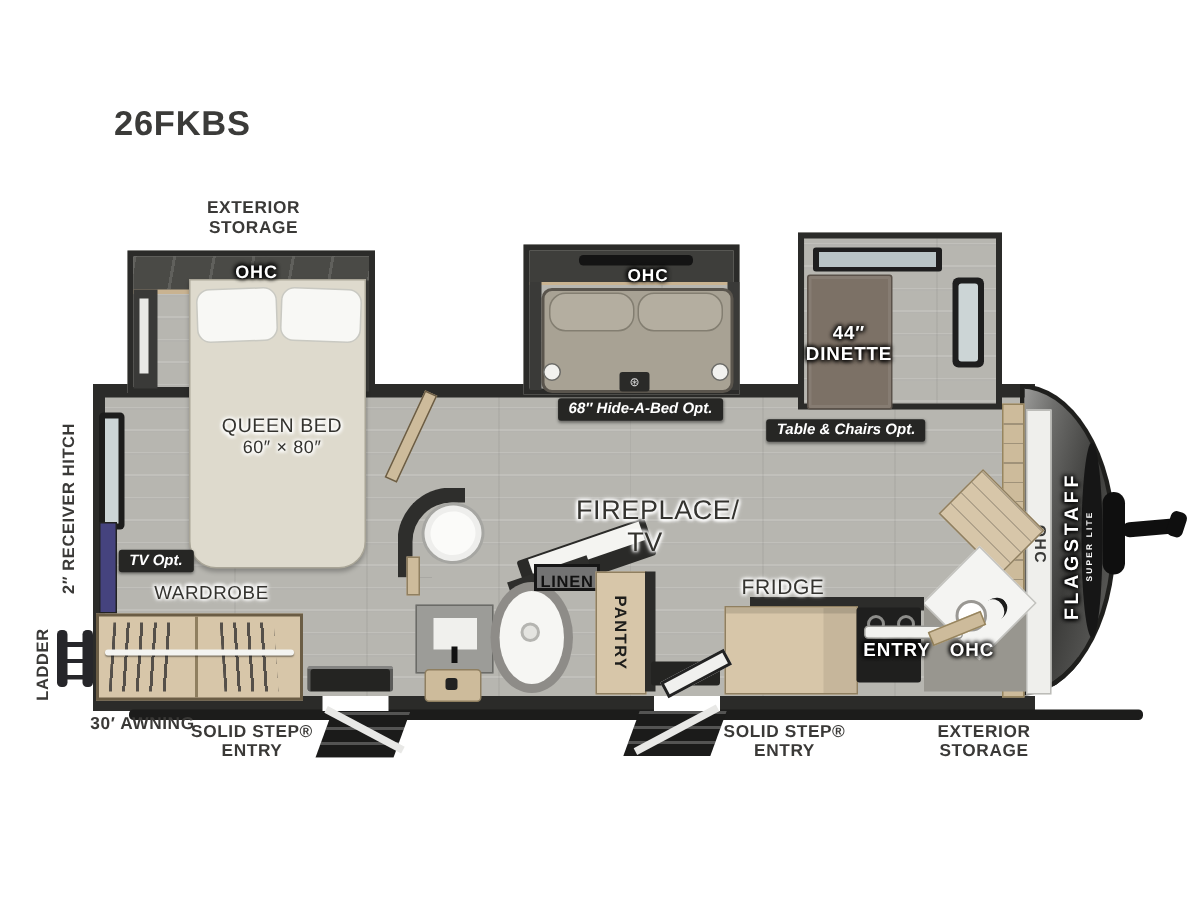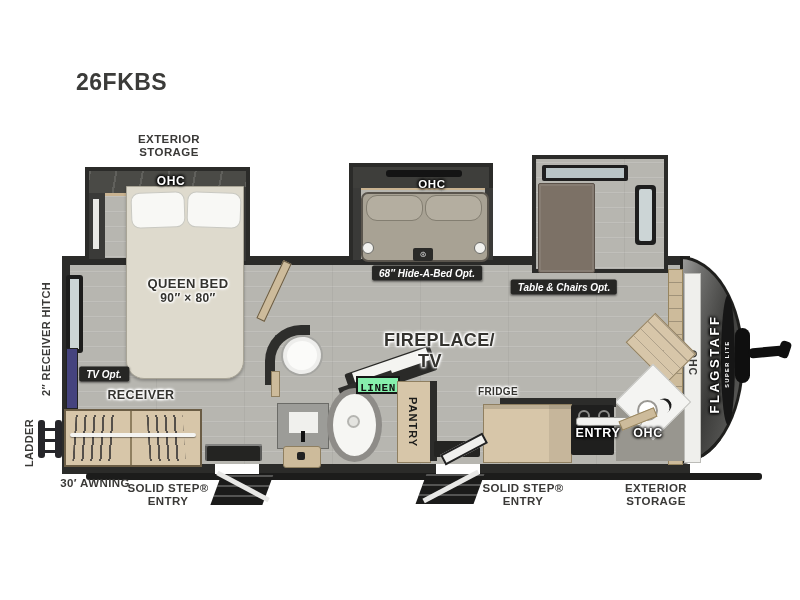--- a/index.html
+++ b/index.html
@@ -7,21 +7,21 @@
           font-family:"Liberation Sans",sans-serif;margin-top:29px;}
   .abs{position:absolute;}
   
   .floor{background-color:#b7b6b0;
     background-image:
       repeating-linear-gradient(90deg, rgba(0,0,0,.045) 0 1px, transparent 1px 88px),
       repeating-linear-gradient(0deg, rgba(255,255,255,.14) 0 2px, transparent 2px 15px),
       repeating-linear-gradient(0deg, rgba(0,0,0,.08) 0 1px, transparent 1px 15px);}
   .wall{background:#2b2b29;}
   
-  .lblD{color:#34332f;font-weight:bold;letter-spacing:.4px;
+  .lblD{color:#34332f;font-weight:normal;letter-spacing:.4px;
     text-shadow:-1px -1px 2px #fff,1px -1px 2px #fff,-1px 1px 2px #fff,1px 1px 2px #fff,0 0 4px #fff;}
   
   .lblW{color:#fff;font-weight:bold;letter-spacing:.6px;
     text-shadow:0 1px 3px rgba(0,0,0,.9),0 -1px 3px rgba(0,0,0,.9),1px 0 3px rgba(0,0,0,.9),-1px 0 3px rgba(0,0,0,.9);}
   
   .lblP{color:#3a3937;font-weight:bold;letter-spacing:.4px;}
   .badge{background:#262624;color:#fff;font-style:italic;font-weight:bold;
     padding:2px 7px;border-radius:2px;white-space:nowrap;box-shadow:0 1px 2px rgba(0,0,0,.4);}
   .ctr{text-align:center;line-height:1.15;}
   .nowrap{white-space:nowrap;}
@@ -48,21 +48,21 @@
   <div class="abs" style="left:93px;top:170px;width:6px;height:50px;background:#e9e9e6;"></div>
   <div class="abs darkblk" style="left:229px;top:158px;width:17px;height:74px;"></div>
   <div class="abs" style="left:234px;top:166px;width:6px;height:52px;background:#e9e9e6;"></div>
 
   <div class="abs" style="left:126px;top:157px;width:116px;height:191px;background:#dedacd;border:1px solid #a9a597;
        border-radius:0 0 18px 18px;box-shadow:0 2px 3px rgba(0,0,0,.25);"></div>
   <div class="abs" style="left:131px;top:163px;width:52px;height:34px;background:#f8f8f5;border:1px solid #c9c9c2;border-radius:9px;transform:rotate(-2deg);"></div>
   <div class="abs" style="left:187px;top:163px;width:52px;height:34px;background:#f8f8f5;border:1px solid #c9c9c2;border-radius:9px;transform:rotate(2deg);"></div>
   <div class="abs ctr" style="left:118px;top:248px;width:140px;">
     <div class="lblD" style="font-size:13px;">QUEEN BED</div>
-    <div class="lblD" style="font-size:12px;">90″ × 80″</div>
+    <div class="lblD" style="font-size:12px;">60″ × 80″</div>
   </div>
   <div class="abs lblW ctr" style="left:146px;top:146px;width:50px;font-size:12px;">OHC</div>
   <div class="abs lblP ctr" style="left:127px;top:104px;width:84px;font-size:11.5px;">EXTERIOR STORAGE</div>
 
   <div class="abs" style="left:283px;top:233px;width:7px;height:62px;background:#cdbb9b;border:1px solid #6b5d45;
        transform:rotate(25deg);transform-origin:top center;"></div>
 
   <div class="abs floor" style="left:349px;top:134px;width:144px;height:100px;border:4px solid #2b2b29;box-sizing:border-box;"></div>
   <div class="abs" style="left:353px;top:138px;width:136px;height:21px;background:#3e3e3b;border-bottom:2px solid #c9b391;"></div>
   <div class="abs" style="left:386px;top:141px;width:76px;height:7px;background:#141414;border-radius:3px;"></div>
@@ -78,20 +78,21 @@
   <div class="abs lblW ctr" style="left:407px;top:149px;width:50px;font-size:11.5px;">OHC</div>
   <div class="abs badge" style="left:427px;top:244px;transform:translate(-50%,-50%);font-size:10px;">68″ Hide-A-Bed Opt.</div>
 
   <div class="abs floor" style="left:532px;top:126px;width:136px;height:118px;border:4px solid #2b2b29;box-sizing:border-box;"></div>
   <div class="abs" style="left:542px;top:136px;width:86px;height:16px;background:#1e1e1e;border-radius:2px;"></div>
   <div class="abs" style="left:546px;top:139px;width:78px;height:10px;background:#b9c4c6;"></div>
   <div class="abs" style="left:635px;top:156px;width:21px;height:60px;background:#1e1e1e;border-radius:4px;"></div>
   <div class="abs" style="left:639px;top:160px;width:13px;height:52px;background:#ccd5d6;border-radius:2px;"></div>
   <div class="abs" style="left:538px;top:154px;width:55px;height:88px;background:#7c7166;border:1px solid #5b524a;border-radius:2px;
        box-shadow:inset 0 0 0 2px rgba(255,255,255,.08);"></div>
+  <div class="abs lblW ctr" style="left:529px;top:186px;width:74px;font-size:12.5px;">44″ DINETTE</div>
   <div class="abs badge" style="left:564px;top:258px;transform:translate(-50%,-50%);font-size:10px;">Table &amp; Chairs Opt.</div>
 
   <div class="abs" style="left:680px;top:227px;width:64px;height:208px;border:3px solid #1f1f1d;box-sizing:border-box;
        background:linear-gradient(105deg,#9a9a98 0%,#6e6e6c 20%,#3c3c3a 55%,#565654 82%,#8b8b89 100%);
        border-radius:0 64px 64px 0 / 0 104px 104px 0;"></div>
   <div class="abs" style="left:721px;top:266px;width:14px;height:130px;background:#161616;border-radius:7px/65px;"></div>
   <div class="abs lblW nowrap" style="left:714px;top:335px;transform:translate(-50%,-50%) rotate(-90deg);font-size:13px;letter-spacing:2.5px;">FLAGSTAFF</div>
   <div class="abs nowrap" style="left:727px;top:335px;transform:translate(-50%,-50%) rotate(-90deg);font-size:5.5px;letter-spacing:1.5px;color:#fff;font-weight:bold;">SUPER LITE</div>
   <div class="abs" style="left:735px;top:299px;width:15px;height:55px;background:#0f0f0f;border-radius:8px;"></div>
   <div class="abs" style="left:748px;top:318px;width:37px;height:10px;background:#0f0f0f;border-radius:5px;transform:rotate(-5deg);"></div>
@@ -108,21 +109,21 @@
   <div class="abs" style="left:626px;top:346px;width:52px;height:52px;background:#f4f4f2;border:1px solid #c2c2be;transform:rotate(45deg);"></div>
   <div class="abs" style="left:637px;top:371px;width:17px;height:17px;background:#fff;border:2px solid #9a9894;border-radius:50%;"></div>
   <div class="abs" style="left:654px;top:370px;width:15px;height:15px;border:0;border-right:3px solid #1c1c1c;border-radius:50%;transform:rotate(-35deg);"></div>
   <div class="abs" style="left:500px;top:369px;width:116px;height:9px;background:#2c2c2a;"></div>
   <div class="abs woodcab" style="left:483px;top:375px;width:87px;height:57px;box-shadow:inset -22px 0 0 rgba(0,0,0,.08), inset 0 4px 0 rgba(0,0,0,.12);"></div>
   <div class="abs" style="left:571px;top:376px;width:43px;height:50px;background:#1f1f1e;border-radius:2px;"></div>
   <div class="abs" style="left:578px;top:381px;width:8px;height:8px;border:2px solid #8d8d8a;border-radius:50%;"></div>
   <div class="abs" style="left:598px;top:381px;width:8px;height:8px;border:2px solid #8d8d8a;border-radius:50%;"></div>
   <div class="abs" style="left:576px;top:388px;width:64px;height:7px;background:#f2f2ef;border:1px solid #9a9a96;border-radius:3px;"></div>
   <div class="abs" style="left:619px;top:385px;width:36px;height:8px;background:#cdbb9b;border:1px solid #97855f;transform:rotate(-22deg);"></div>
-  <div class="abs lblD nowrap" style="left:498px;top:362px;transform:translate(-50%,-50%);font-size:10px;">FRIDGE</div>
+  <div class="abs lblD nowrap" style="left:522px;top:362px;transform:translate(-50%,-50%);font-size:14px;">FRIDGE</div>
   <div class="abs lblW nowrap" style="left:598px;top:404px;transform:translate(-50%,-50%);font-size:12.5px;">ENTRY</div>
   <div class="abs lblW nowrap" style="left:648px;top:404px;transform:translate(-50%,-50%);font-size:12.5px;">OHC</div>
 
   <div class="abs" style="left:346px;top:330px;width:90px;height:26px;background:#2a2a28;border-radius:2px;transform:rotate(-19deg);"></div>
   <div class="abs" style="left:352px;top:331px;width:78px;height:13px;background:#f4f4f1;transform:rotate(-19deg);"></div>
   <div class="abs lblD ctr" style="left:384px;top:301px;width:92px;font-size:18px;">FIREPLACE/ TV</div>
 
   <div class="abs" style="left:265px;top:296px;width:45px;height:60px;border-left:10px solid #2e2e2c;border-top:10px solid #2e2e2c;
        border-top-left-radius:36px;box-sizing:border-box;"></div>
   <div class="abs" style="left:271px;top:342px;width:9px;height:26px;background:#cdbb9b;border:1px solid #8f7f60;box-sizing:border-box;"></div>
@@ -130,38 +131,38 @@
        transform:rotate(-15deg);box-shadow:inset 0 0 0 4px rgba(0,0,0,.05);"></div>
   <div class="abs" style="left:277px;top:374px;width:50px;height:44px;background:#9c9c98;border:1px solid #6b6b67;"></div>
   <div class="abs" style="left:289px;top:383px;width:29px;height:21px;background:#f0f0ed;"></div>
   <div class="abs" style="left:301px;top:402px;width:4px;height:11px;background:#111;"></div>
   <div class="abs" style="left:283px;top:417px;width:36px;height:20px;background:#cdbb9b;border:1px solid #8f7f60;border-radius:3px;"></div>
   <div class="abs" style="left:297px;top:423px;width:8px;height:8px;background:#222;border-radius:2px;"></div>
   <div class="abs" style="left:338px;top:350px;width:56px;height:9px;background:#2e2e2c;transform:rotate(-19deg);"></div>
   <div class="abs" style="left:327px;top:359px;width:55px;height:74px;background:#8e8c88;border-radius:50%;"></div>
   <div class="abs" style="left:333px;top:365px;width:43px;height:62px;background:#f6f6f3;border-radius:50%;"></div>
   <div class="abs" style="left:347px;top:386px;width:9px;height:9px;background:#e4e4e0;border:2px solid #b5b5b1;border-radius:50%;"></div>
-  <div class="abs ctr" style="left:356px;top:347px;width:44px;height:18px;background:#86efac;border:2px solid #161616;box-sizing:border-box;font-family:Liberation Mono, monospace;">
+  <div class="abs ctr" style="left:356px;top:347px;width:44px;height:18px;background:#737373;border:2px solid #161616;box-sizing:border-box;">
     <span style="font-size:11px;font-weight:bold;color:#111;line-height:14px;letter-spacing:.5px;">LINEN</span>
   </div>
 
   <div class="abs woodcab" style="left:397px;top:352px;width:32px;height:80px;"></div>
   <div class="abs" style="left:430px;top:352px;width:7px;height:80px;background:#2c2c2a;"></div>
   <div class="abs nowrap" style="left:413px;top:393px;transform:translate(-50%,-50%) rotate(90deg);font-size:11px;font-weight:bold;color:#1d1d1b;letter-spacing:1px;">PANTRY</div>
 
   <div class="abs" style="left:66px;top:246px;width:17px;height:78px;background:#1d1d1c;border-radius:3px;"></div>
   <div class="abs" style="left:70px;top:250px;width:9px;height:70px;background:#ccd5d6;"></div>
   <div class="abs" style="left:66px;top:319px;width:12px;height:61px;background:#45437e;border:1px solid #222;box-sizing:border-box;"></div>
   <div class="abs badge" style="left:104px;top:345px;transform:translate(-50%,-50%);font-size:10px;">TV Opt.</div>
   <div class="abs woodcab" style="left:64px;top:380px;width:138px;height:58px;border:2px solid #6b5d45;box-sizing:border-box;"></div>
   <div class="abs" style="left:74px;top:386px;width:40px;height:46px;background:repeating-linear-gradient(90deg,#55504a 0 2px,transparent 2px 9px);transform:skewX(-4deg);"></div>
   <div class="abs" style="left:148px;top:386px;width:36px;height:46px;background:repeating-linear-gradient(90deg,#55504a 0 2px,transparent 2px 9px);transform:skewX(4deg);"></div>
   <div class="abs" style="left:130px;top:382px;width:2px;height:54px;background:#8f7f60;"></div>
   <div class="abs" style="left:70px;top:404px;width:126px;height:4px;background:#f4f4f1;border-radius:2px;box-shadow:0 1px 1px rgba(0,0,0,.4);"></div>
-  <div class="abs lblD nowrap" style="left:141px;top:366px;transform:translate(-50%,-50%);font-size:12.5px;">RECEIVER</div>
+  <div class="abs lblD nowrap" style="left:141px;top:366px;transform:translate(-50%,-50%);font-size:12.5px;">WARDROBE</div>
 
   <div class="abs" style="left:215px;top:435px;width:44px;height:10px;background:#fff;"></div>
   <div class="abs" style="left:205px;top:415px;width:57px;height:17px;background:#242422;border-radius:2px;
        box-shadow:inset 2px 2px 0 rgba(255,255,255,.25), inset -2px 2px 0 rgba(255,255,255,.25);"></div>
   <div class="abs" style="left:216px;top:445px;width:52px;height:31px;background:#1b1b1a;transform:skewX(-20deg);
        background-image:repeating-linear-gradient(0deg,transparent 0 8px,rgba(255,255,255,.25) 8px 10px);"></div>
   <div class="abs" style="left:214px;top:455px;width:58px;height:5px;background:#e8e8e6;transform:rotate(28deg);"></div>
 
   <div class="abs" style="left:436px;top:435px;width:44px;height:10px;background:#fff;"></div>
   <div class="abs" style="left:434px;top:412px;width:46px;height:16px;background:#242422;border-radius:2px;"></div>

